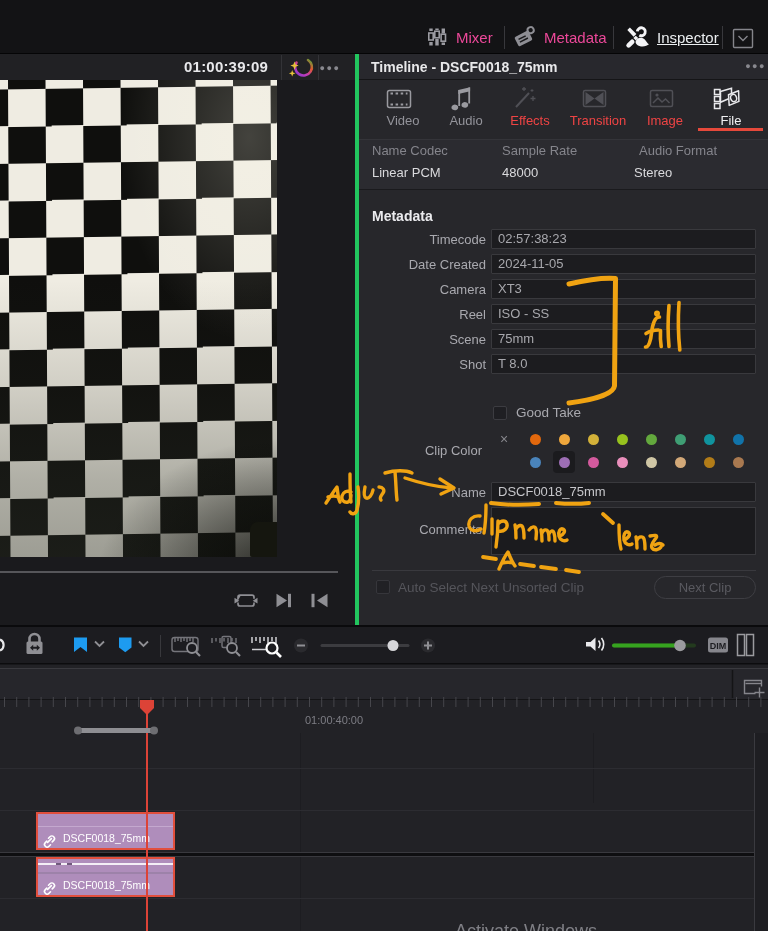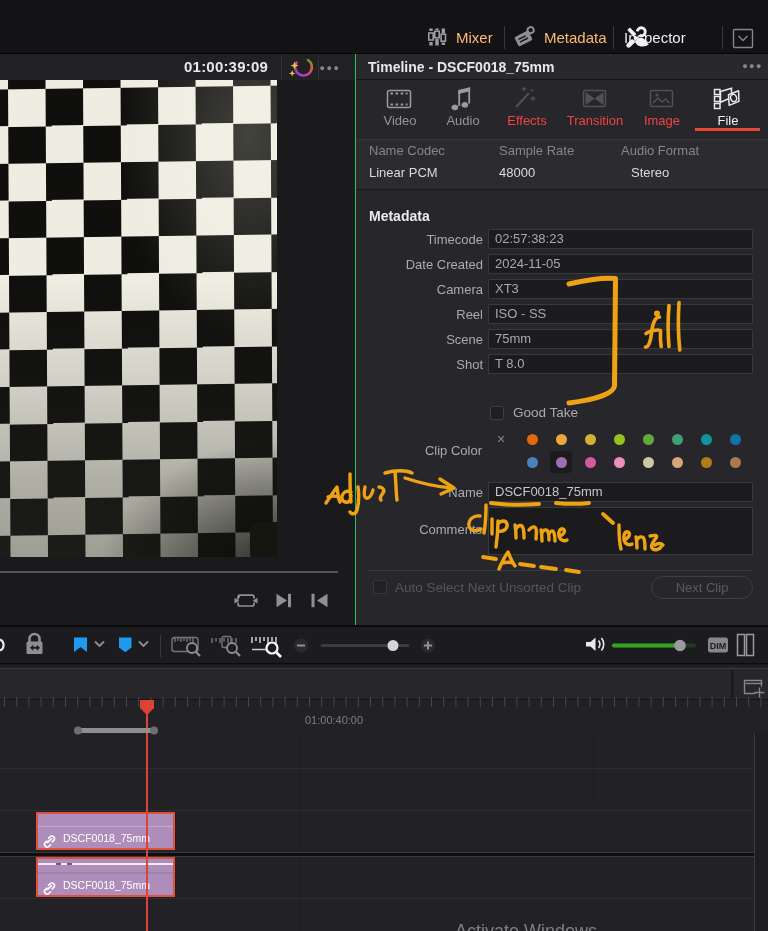--- a/index.html
+++ b/index.html
@@ -3,21 +3,21 @@
 <meta charset="utf-8">
 <style>
 * { margin:0; padding:0; box-sizing:border-box; }
 html,body { width:768px; height:931px; overflow:hidden; background:#17171a;
   font-family:"Liberation Sans", sans-serif; }
 #stage { position:relative; width:768px; height:931px; }
 .abs { position:absolute; }
 
 
 #topbar { left:0; top:0; width:768px; height:54px; background:#131315; border-bottom:1px solid #050506; }
-#topbar .item { position:absolute; top:20px; height:35px; display:flex; align-items:center; color:#fdba74; font-size:15px; }
+#topbar .item { position:absolute; top:20px; height:35px; display:flex; align-items:center; color:#ec4899; font-size:15px; }
 #topbar .divider { position:absolute; top:26px; width:1px; height:23px; background:#38383c; }
 #topbar .active { color:#eceff1; }
 
 
 #viewer { left:0; top:54px; width:355px; height:571px; background:#1a1a1d; }
 #vhead { position:absolute; left:0; top:0; width:355px; height:26px; background:#212124; }
 #vhead .tc { position:absolute; right:87px; top:4px; color:#e8e8eb; font-size:15px; font-weight:bold; letter-spacing:0.2px; }
 #vhead .vd { position:absolute; top:1px; width:1px; height:25px; background:#333337; }
 #canvas { position:absolute; left:0; top:26px; width:277px; height:477px; overflow:hidden; background:#0e0e0d; }
 #checker { position:absolute; left:-20px; top:-20px; width:330px; height:530px;
@@ -26,21 +26,21 @@
 #shade1 { position:absolute; left:0; top:0; width:277px; height:477px;
   background:linear-gradient(to bottom, rgba(20,20,16,0) 42%, rgba(40,42,34,0.15) 64%, rgba(42,46,38,0.32) 84%, rgba(44,48,40,0.42) 100%); }
 #shade3 { position:absolute; left:0; top:0; width:277px; height:477px;
   background:radial-gradient(ellipse 300px 230px at 104% 106%, rgba(6,7,4,0.88), rgba(6,7,4,0.0) 64%); }
 #shade2 { position:absolute; left:0; top:0; width:277px; height:477px;
   background:radial-gradient(ellipse 210px 330px at 90% 12%, rgba(255,252,235,0.22), rgba(0,0,0,0) 62%); }
 #blob { position:absolute; left:250px; top:442px; width:27px; height:35px; background:#15160f; border-radius:8px 0 0 2px; }
 #seek { position:absolute; left:0px; top:517px; width:338px; height:2px; background:#56565a; }
 
 
-#inspector { left:355px; top:54px; width:413px; height:571px; background:#27272b; border-left:1px solid #22c55e; }
+#inspector { left:355px; top:54px; width:413px; height:571px; background:#27272b; border-left:4px solid #22c55e; }
 #ihead { position:absolute; left:0; top:0; width:413px; height:26px; background:#28282d; border-bottom:1px solid #151517; }
 #ihead .t { position:absolute; left:12px; top:5px; color:#e8e8ea; font-size:14px; font-weight:bold; }
 .tab { position:absolute; top:59px; width:64px; text-align:center; }
 .tab .lbl { display:block; font-size:13px; color:#93939a; }
 .tab.dim .lbl { color:#ef4444; }
 .tab.on .lbl { color:#f0f0f2; }
 #fileline { position:absolute; left:339px; top:74px; width:65px; height:3px; background:#e6493b; }
 #infobar { position:absolute; left:0; top:85px; width:413px; height:51px; background:#2b2b30; border-top:1px solid #343439; border-bottom:1px solid #1a1a1d; }
 .ih { position:absolute; top:89px; color:#85858c; font-size:13px; }
 .iv { position:absolute; top:111px; color:#dadadd; font-size:13px; }
@@ -77,21 +77,21 @@
 </style>
 </head>
 <body>
 <div id="stage">
 
   <div id="topbar" class="abs">
     <div class="item" style="left:456px;">Mixer</div>
     <div class="divider" style="left:504px;"></div>
     <div class="item" style="left:544px;">Metadata</div>
     <div class="divider" style="left:613px;"></div>
-    <div class="item active" style="left:624px;">Inspector</div>
+    <div class="item active" style="left:657px;text-decoration:underline;">Inspector</div>
     <div class="divider" style="left:722px;"></div>
   </div>
 
   <div id="viewer" class="abs">
     <div id="canvas">
       <div id="checker"></div>
       <div id="shade1"></div>
       <div id="shade2"></div>
       <div id="shade3"></div>
       <div id="blob"></div>
@@ -127,21 +127,21 @@
       </div>
     <div class="tab on" style="left:340px;">
         <span class="lbl">File</span>
       </div>
     <div id="fileline"></div>
     <div id="infobar"></div>
     <span class="ih" style="left:13px;">Name Codec</span>
       <span class="iv" style="left:13px;">Linear PCM</span>
     <span class="ih" style="left:143px;">Sample Rate</span>
       <span class="iv" style="left:143px;">48000</span>
-    <span class="ih" style="left:265px;text-align:center;">Audio Format</span>
+    <span class="ih" style="left:280px;text-align:center;">Audio Format</span>
       <span class="iv" style="left:275px;">Stereo</span>
     <div id="meta-title">Metadata</div>
 
     <div class="frow" style="top:174px;">
         <span class="lab">Timecode</span>
         <div class="inp">02:57:38:23</div>
       </div>
     <div class="frow" style="top:199px;">
         <span class="lab">Date Created</span>
         <div class="inp">2024-11-05</div>

